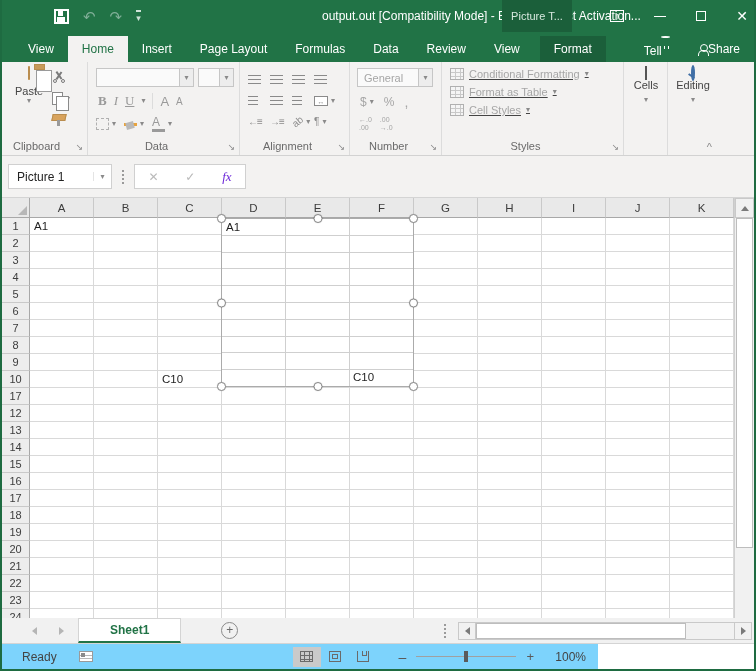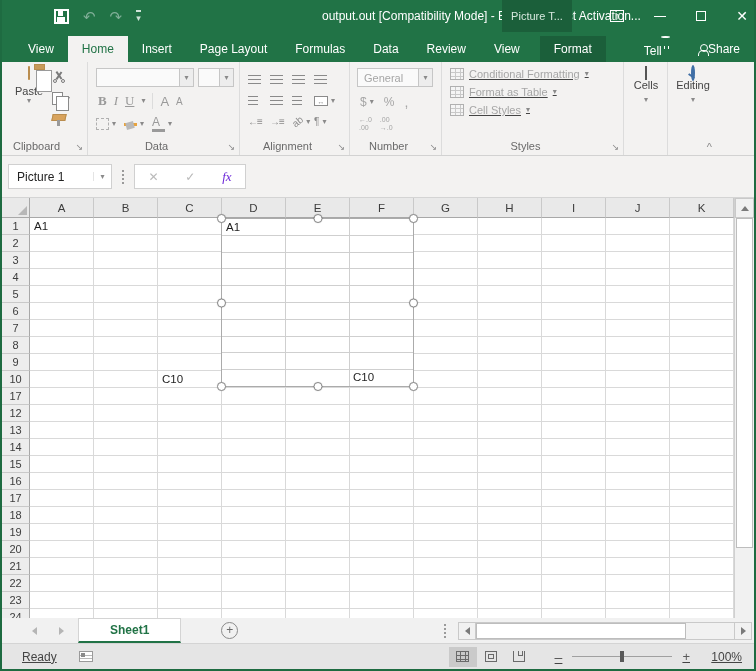--- a/index.html
+++ b/index.html
@@ -173,22 +173,22 @@
     font-weight:bold; font-size:12px; display:flex; align-items:center; padding:0 31px; }
   .addsheet { width:17px; height:17px; border:1px solid #8a8a8a; border-radius:50%; color:#6a6a6a;
     font-size:12px; line-height:15px; text-align:center; align-self:center; margin-left:40px; }
   .hscroll { margin-left:auto; display:flex; align-items:center; gap:0; padding-right:2px; }
   .hs-dots { height:14px; border-left:2px dotted #9a9a9a; margin-right:12px; }
   .hs-btn { width:18px; height:18px; background:#f1f1f1; border:1px solid #c9c9c9; display:flex; align-items:center; justify-content:center; }
   .hs-track { width:258px; height:18px; border-top:1px solid #c9c9c9; border-bottom:1px solid #c9c9c9; background:#f1f1f1; position:relative; }
   .hs-thumb { position:absolute; left:0; top:0; width:210px; height:16px; background:#fff; border:1px solid #bdbdbd; }
 
   
-  .statusbar { position:absolute; left:0; top:644px; width:752px; height:25px; background:#e5e5e5;
-    display:flex; align-items:center; font-size:12px; color:#444;text-decoration:underline; }
+  .statusbar { position:absolute; left:0; top:644px; width:596px; height:25px; background:#7dd3fc;
+    display:flex; align-items:center; font-size:12px; color:#444; }
   .st-ready { margin-left:20px; }
   .macro-ic { width:14px; height:11px; border:1px solid #9a9a9a; margin-left:22px; background:
     repeating-linear-gradient(to bottom,transparent 0 2.5px,#b9b9b9 2.5px 3.5px); background-color:#fff; position:relative; }
   .macro-ic:before { content:""; position:absolute; left:1px; top:1px; width:4px; height:4px; background:#8a8a8a; }
   .st-right { margin-left:auto; display:flex; align-items:center; margin-right:12px; }
   .view-btn { width:28px; height:20px; display:flex; align-items:center; justify-content:center; }
   .view-btn.sel { background:#cacaca; }
   .v-normal { width:13px; height:11px; border:1px solid #6a6a6a; background:
     repeating-linear-gradient(to bottom,transparent 0 2.8px,#6a6a6a 2.8px 3.8px),
     repeating-linear-gradient(to right,transparent 0 3.3px,#6a6a6a 3.3px 4.3px); }

